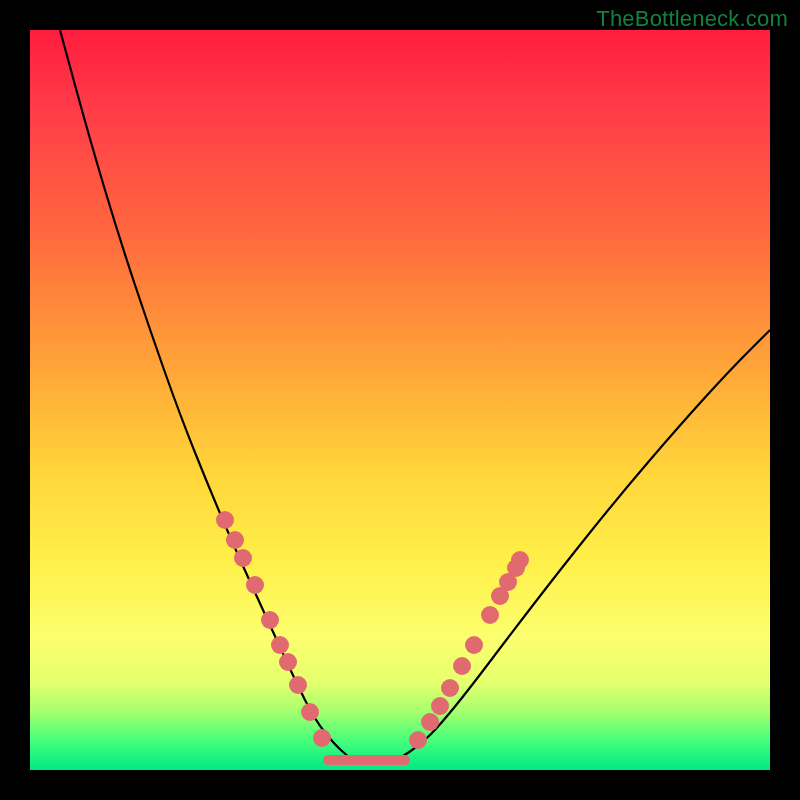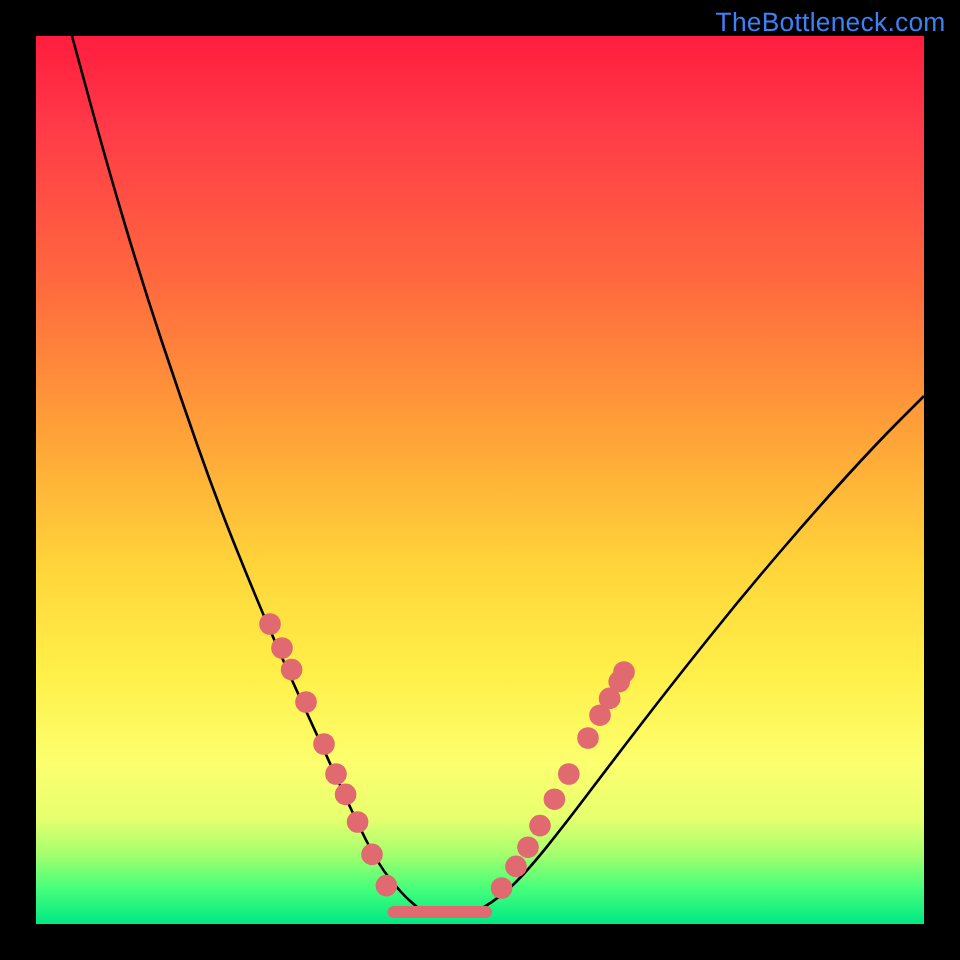--- a/index.html
+++ b/index.html
@@ -35,21 +35,21 @@
       #e7ff6e 88%,
       #a8ff6e 92%,
       #46ff7a 96%,
       #00e884 100%
     );
   }
   .watermark {
     position: absolute;
     top: 6px;
     right: 12px;
-    color: #3b82f6;
+    color: #15803d;
     font-size: 22px;
     letter-spacing: 0.2px;
     font-weight: 400;
     user-select: none;
   }
   svg.curves {
     position: absolute;
     left: 0;
     top: 0;
     width: 740px;

